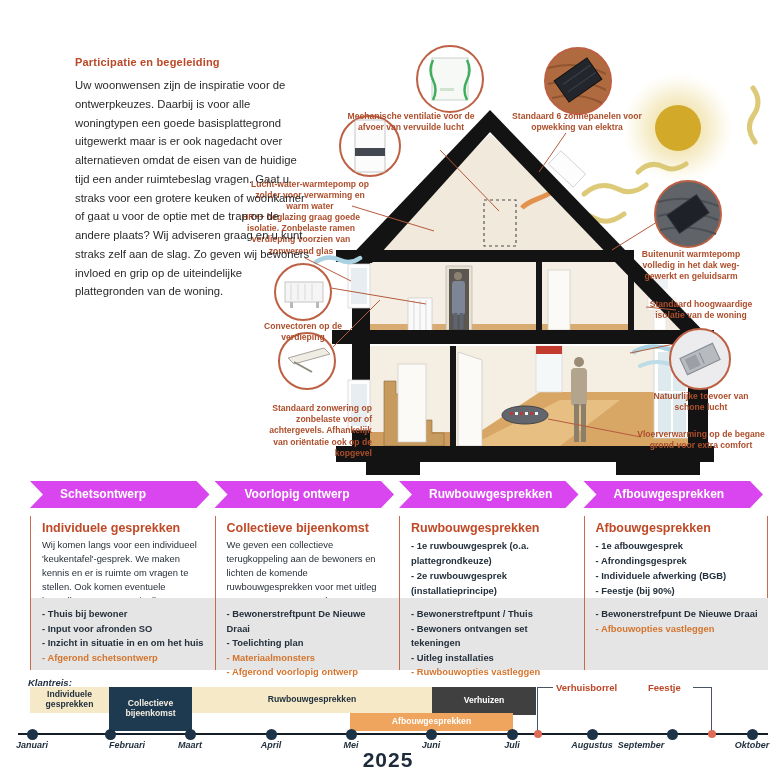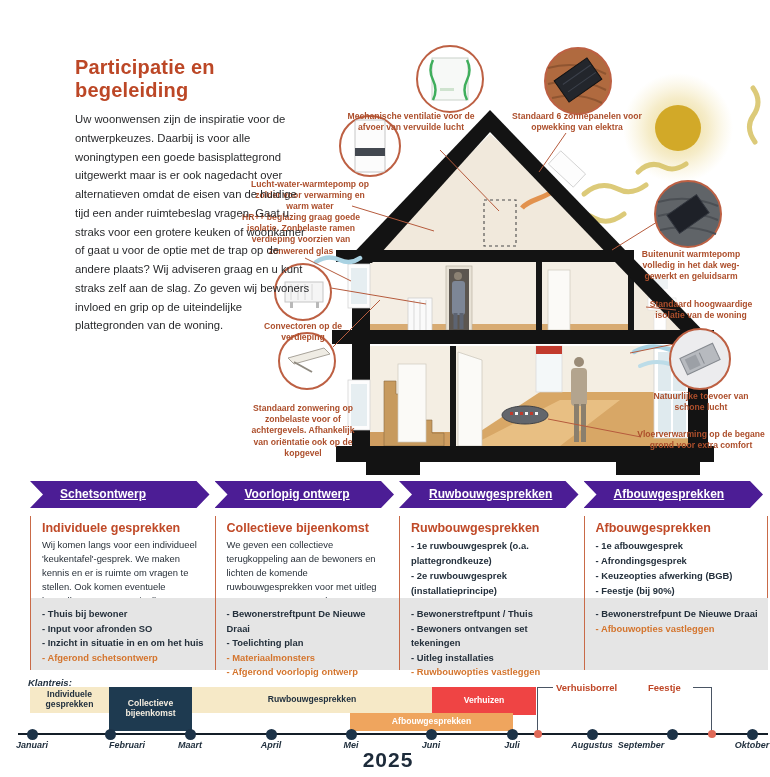--- a/index.html
+++ b/index.html
@@ -1,64 +1,64 @@
 <!DOCTYPE html>
 <html><head>
 <meta charset="utf-8">
 <style>
   html,body{margin:0;padding:0;background:#fff;}
   .canvas{position:relative;width:770px;height:777px;background:#ffffff;overflow:hidden;
           font-family:"Liberation Sans",sans-serif;}
 
   
   .intro{position:absolute;left:75px;top:56px;width:238px;}
-  .intro h1{margin:0 0 8px 0;font-size:20px;font-weight:bold;color:#bc4726;letter-spacing:.2px;}
+  .intro h1{margin:0 0 8px 0;font-size:11px;font-weight:bold;color:#bc4726;letter-spacing:.2px;}
   .intro p{margin:0;font-size:11.3px;line-height:1.66;color:#28292b;font-weight:500;}
 
   
   .house-svg{position:absolute;left:0;top:0;width:770px;height:478px;}
   .hlabel{position:absolute;color:#ad4f2c;font-weight:bold;font-size:8.6px;line-height:1.3;text-align:center;}
   .hl-mech{left:345px;top:111px;width:132px;}
   .hl-zon{left:511px;top:111px;width:132px;}
   .hl-pomp{left:243px;top:179px;width:134px;}
   .hl-hr{left:240px;top:212px;width:122px;}
   .hl-buit{left:627px;top:249px;width:128px;}
   .hl-conv{left:252px;top:321px;width:102px;}
   .hl-iso{left:638px;top:299px;width:126px;}
   .hl-toev{left:644px;top:391px;width:114px;}
-  .hl-zonw{left:243px;top:403px;width:120px;}
+  .hl-zonw{left:252px;top:403px;width:120px;text-align:right;}
   .hl-vloer{left:636px;top:429px;width:130px;}
 
   
   .phases{position:absolute;left:30px;top:481px;width:738px;height:189px;}
   .phases .grayband{position:absolute;left:0;top:117px;width:100%;height:72px;background:#e5e5e5;}
   .phases::before{content:"";position:absolute;right:0;top:35px;height:154px;width:1px;background:#c96a48;}
   .pgrid{position:absolute;inset:0;display:grid;grid-template-columns:repeat(4,1fr);}
   .pcol{position:relative;}
   .pcol::before{content:"";position:absolute;left:0;top:35px;bottom:0;width:1px;background:#c96a48;}
-  .parrow{height:27px;margin-right:5px;background:#4c1d95;color:#fff;font-weight:bold;font-size:12px;
+  .parrow{height:27px;margin-right:5px;background:#d946ef;color:#fff;font-weight:bold;font-size:12px;
           line-height:27px;padding-left:30px;box-sizing:border-box;
-          clip-path:polygon(0 0,calc(100% - 13px) 0,100% 50%,calc(100% - 13px) 100%,0 100%,13px 50%);text-decoration:underline;}
+          clip-path:polygon(0 0,calc(100% - 13px) 0,100% 50%,calc(100% - 13px) 100%,0 100%,13px 50%);}
   .ptext{height:82px;margin-top:8px;padding:5px 10px 0 12px;box-sizing:border-box;overflow:hidden;}
   .ptext h3{margin:0 0 3px 0;font-size:12.5px;font-weight:bold;color:#c04a28;}
   .ptext p{margin:0;font-size:9.4px;line-height:1.5;color:#283039;}
   .plist{margin:1px 0 0 0;padding:0;list-style:none;}
   .plist li{font-size:9.4px;line-height:15px;font-weight:bold;color:#24303c;}
   .pgray{height:72px;padding:8px 10px 0 12px;box-sizing:border-box;}
   .pgray .plist li{line-height:14.5px;}
   .plist li.hl{color:#d4752e;}
 
   
   .journey{position:absolute;left:0;top:676px;width:770px;height:101px;font-family:"Liberation Sans",sans-serif;}
   .kl-label{position:absolute;left:28px;top:1px;font-size:9.5px;font-weight:bold;font-style:italic;color:#22313f;}
   .bar{position:absolute;display:flex;align-items:center;justify-content:center;text-align:center;
        font-size:8.6px;font-weight:bold;line-height:1.15;}
   .bar-cream{background:#f6e9c7;color:#22313f;}
   .bar-navy{background:#1e3a50;color:#f4ede0;}
-  .bar-red{background:#ef4444;color:#fff;text-align:right;}
+  .bar-red{background:#404040;color:#fff;text-align:right;}
   .bar-orange{background:#efa55e;color:#fff;}
   .b1{left:30px;top:11px;width:79px;height:26px;}
   .b2{left:109px;top:11px;width:83px;height:44px;z-index:2;}
   .b3{left:192px;top:11px;width:240px;height:26px;}
   .b4{left:432px;top:11px;width:104px;height:28px;}
   .b5{left:350px;top:37px;width:163px;height:18px;}
   .axis{position:absolute;left:18px;top:57px;width:750px;height:2px;background:#141e28;}
   .mdot{position:absolute;top:52.5px;width:11px;height:11px;border-radius:50%;background:#1d3348;z-index:3;}
   .edot{position:absolute;top:54px;width:8px;height:8px;border-radius:50%;background:#e06a58;z-index:3;}
   .mlabel{position:absolute;top:64px;width:70px;text-align:center;font-size:9px;font-weight:bold;
@@ -332,21 +332,21 @@
         </div>
       </div>
 
       <div class="pcol">
         <div class="parrow">Afbouwgesprekken</div>
         <div class="ptext">
           <h3>Afbouwgesprekken</h3>
           <ul class="plist">
             <li>- 1e afbouwgesprek</li>
             <li>- Afrondingsgesprek</li>
-            <li>- Keuzeopties afwerking (BGB)</li>
+            <li>- Individuele afwerking (BGB)</li>
             <li>- Feestje (bij 90%)</li>
           </ul>
         </div>
         <div class="pgray">
           <ul class="plist">
             <li>- Bewonerstrefpunt De Nieuwe Draai</li>
             <li class="hl">- Afbouwopties vastleggen</li>
           </ul>
         </div>
       </div>

